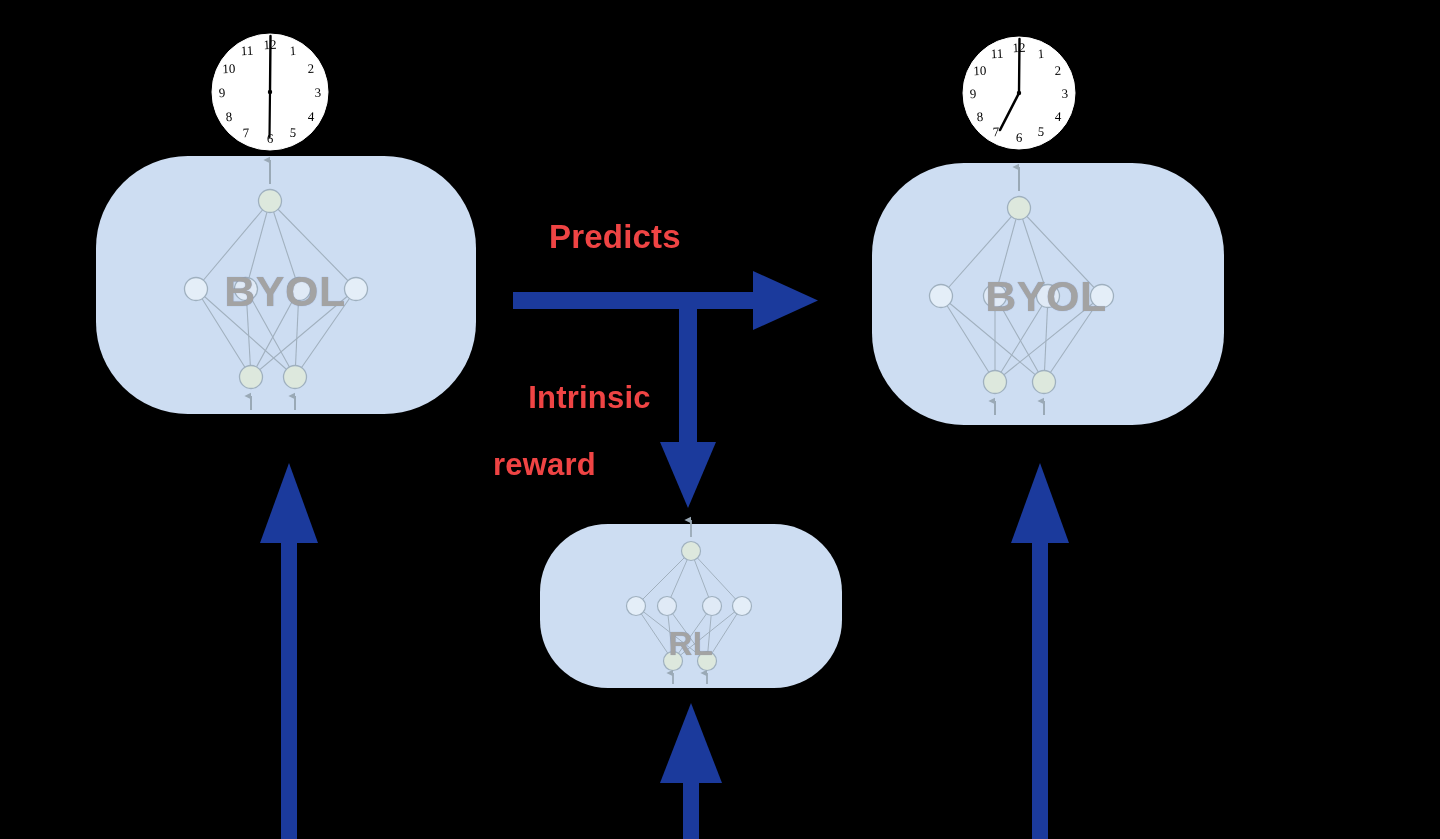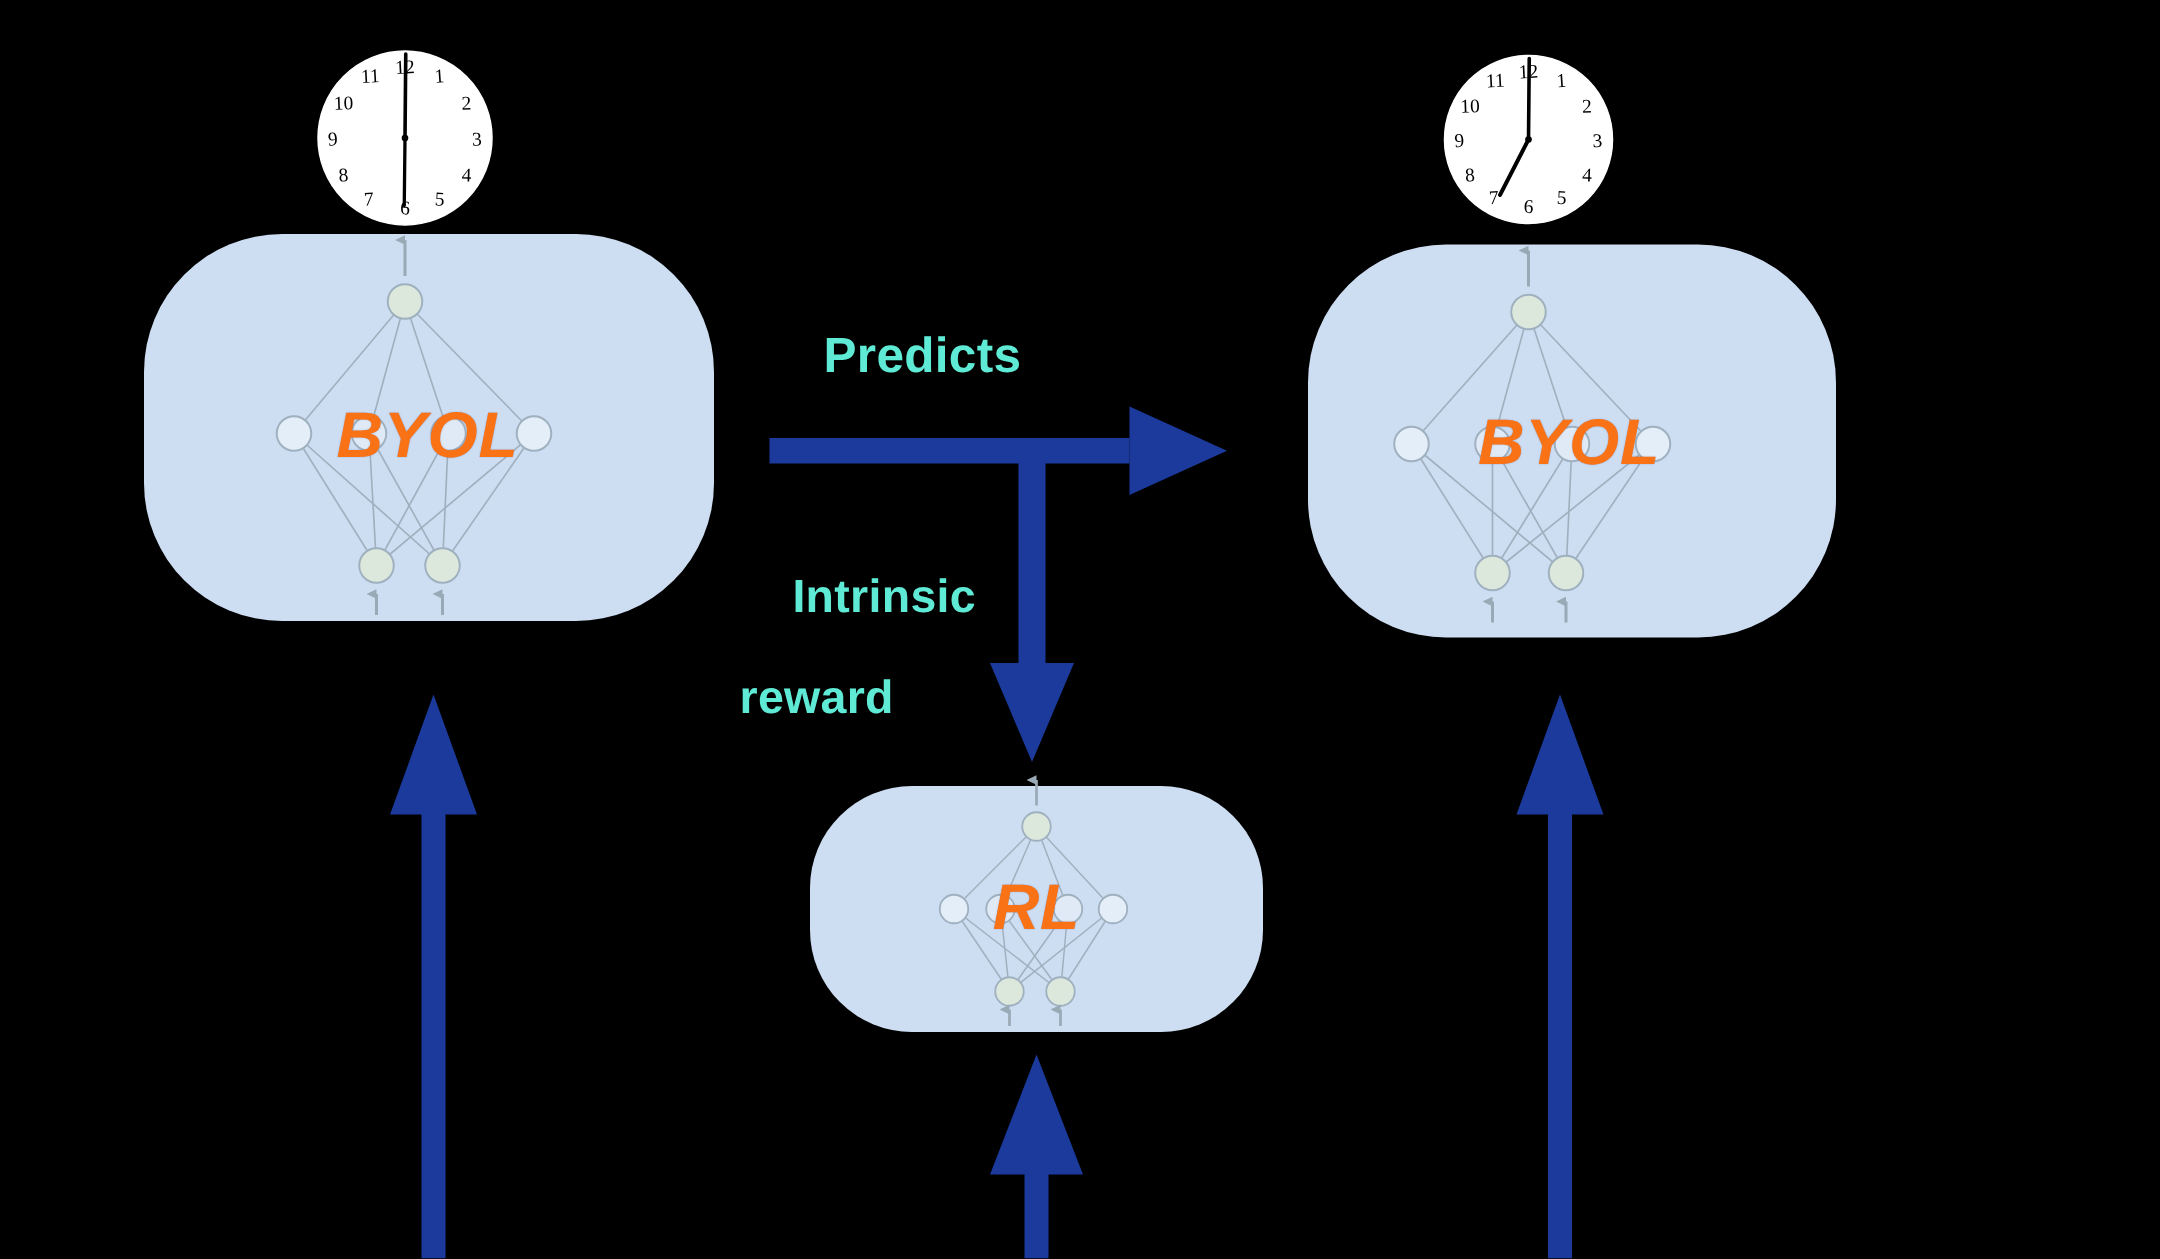--- a/index.html
+++ b/index.html
@@ -26,36 +26,35 @@
     position: absolute;
     left: 0; top: 0;
     width: 1440px;
     height: 839px;
     overflow: visible;
   }
   .module-label {
     position: absolute;
     font-family: "Liberation Sans", sans-serif;
     font-weight: bold;
-    color: #f97316;
+    color: #a3a3a3;
     letter-spacing: 0.5px;
     white-space: nowrap;
     transform: translate(-50%, -50%);
     text-shadow: 0 0 1px rgba(27,58,156,0.35);
-    font-style: italic;
   }
   .module-label.byol-left  { left: 285px; top: 291px; font-size: 43px; }
   .module-label.byol-right { left: 1046px; top: 296px; font-size: 43px; }
-  .module-label.rl         { left: 691px; top: 606px; font-size: 43px; }
+  .module-label.rl         { left: 691px; top: 644px; font-size: 33px; }
 
   .flow-label {
     position: absolute;
     font-family: "Liberation Sans", sans-serif;
     font-weight: bold;
-    color: #5eead4;
+    color: #ef4444;
     white-space: pre;
     line-height: 1.08;
     letter-spacing: 0.2px;
   }
   .flow-label.predicts {
     left: 549px;
     top: 219px;
     font-size: 33px;
   }
   .flow-label.intrinsic {

